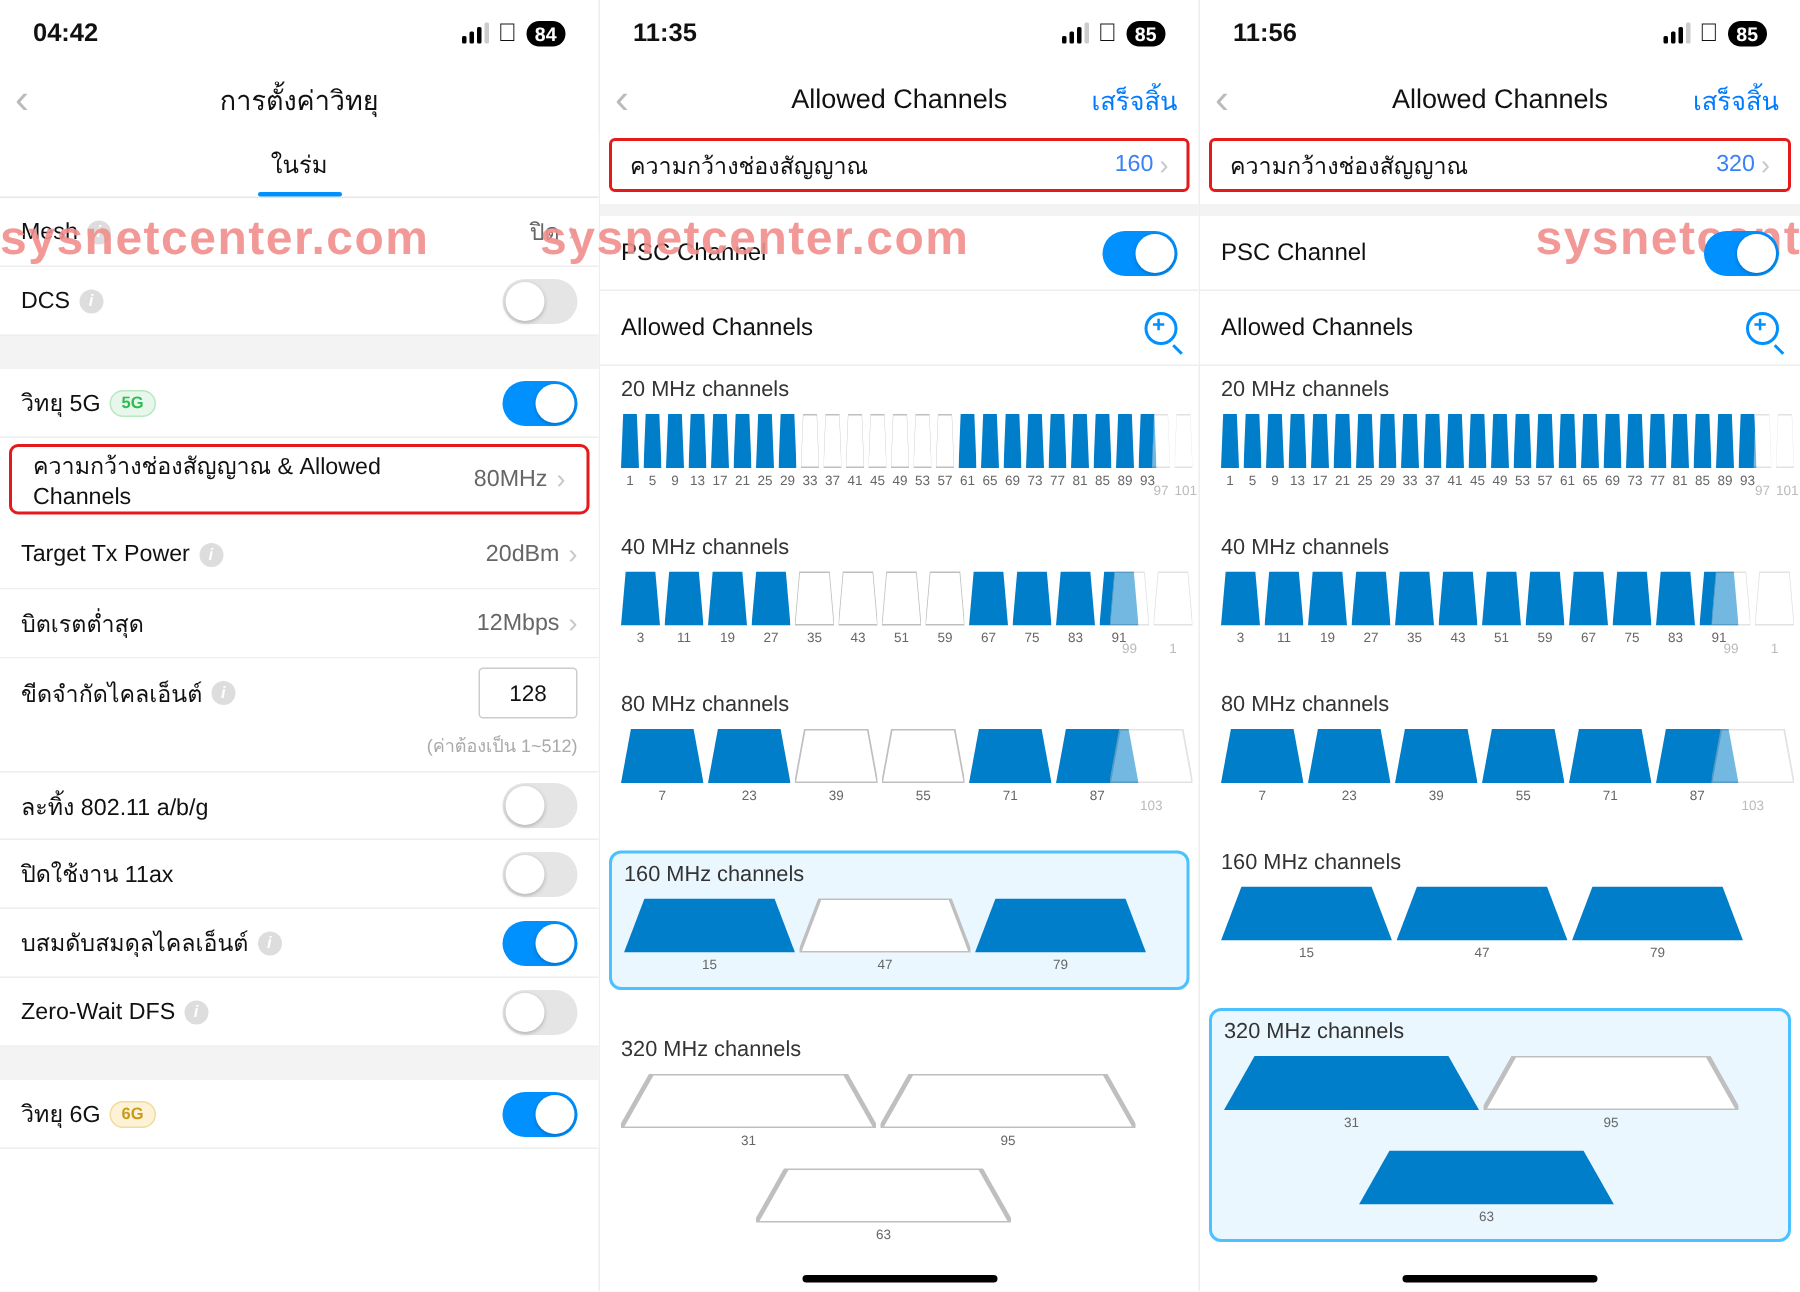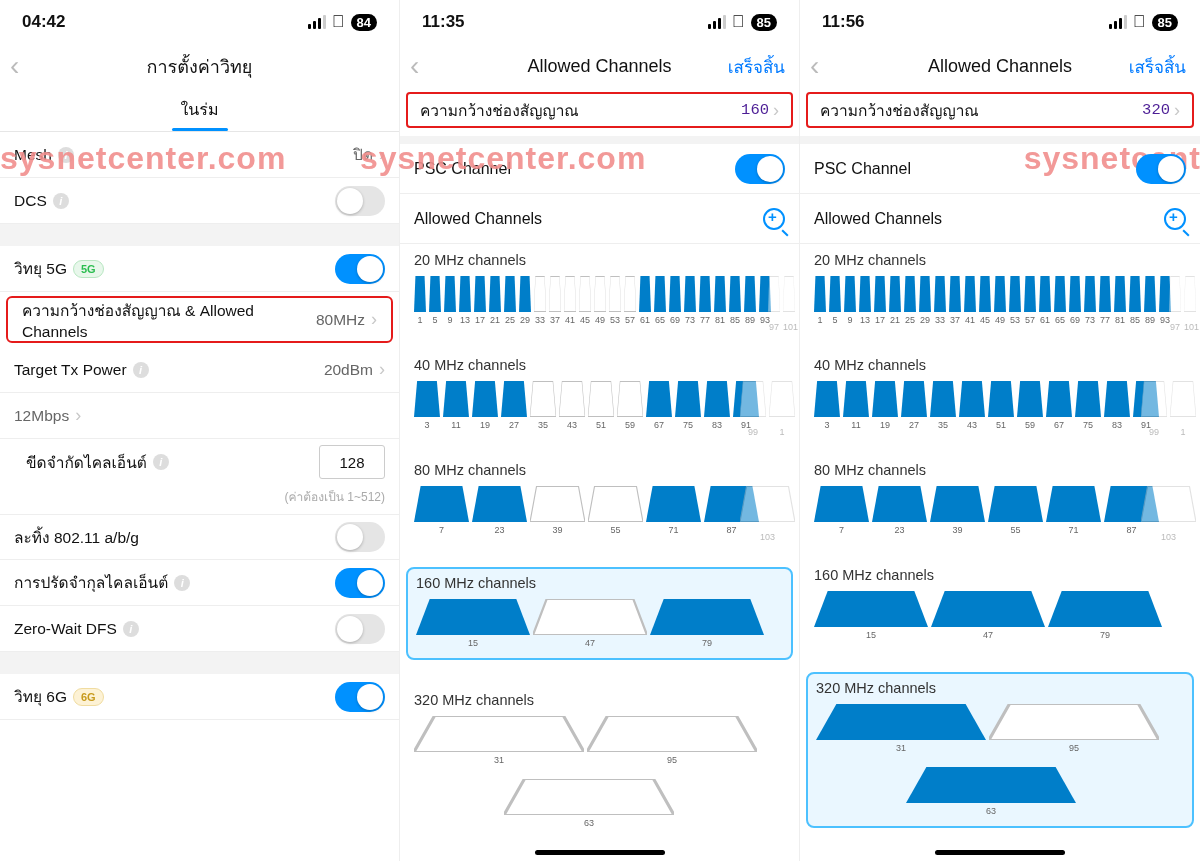--- a/index.html
+++ b/index.html
@@ -97,21 +97,21 @@
   
   .wm{
     position:absolute;left:0;top:140px;font-size:32px;font-weight:700;color:#f18f8d;letter-spacing:1px;white-space:nowrap;
     opacity:.9;pointer-events:none;
   }
   
   .cwrow{
     display:flex;align-items:center;height:36px;padding:0 12px;border:2.5px solid #e51b1b;border-radius:4px;margin:4px 6px 8px;font-size:15.5px;background:#fff;
   }
   .cwrow .cwlbl{flex:1;}
-  .cwrow .cwval{color:#4c1d95;margin-right:4px;font-family:Liberation Mono, monospace;}
+  .cwrow .cwval{color:#3b82f6;margin-right:4px;}
   
   .pscrow{display:flex;align-items:center;height:50px;padding:0 14px;border-bottom:1px solid #eee;font-size:16px;background:#fff;}
   .pscrow .lbl{flex:1;}
   
   .achdr{display:flex;align-items:center;height:50px;padding:0 14px;font-size:16px;border-bottom:1px solid #eee;background:#fff;}
   .achdr .lbl{flex:1;}
   .zoom{width:22px;height:22px;border:2px solid #0091ff;border-radius:50%;position:relative;}
   .zoom::before{content:"+";position:absolute;left:3px;top:-2px;font-size:15px;font-weight:700;color:#0091ff;}
   .zoom::after{content:"";position:absolute;right:-6px;bottom:-6px;width:8px;height:2px;background:#0091ff;transform:rotate(45deg);}
   
@@ -198,40 +198,45 @@
       <div class="row">
         <span class="lbl">
             <span>Target Tx Power</span>
             <span class="infoic">i</span>
           </span>
         <span class="val">20dBm</span>
         <span class="chev">›</span>
       </div>
 
       <div class="row">
+        <span class="lbl">บิตเรตต่ำสุด</span>
         <span class="val">12Mbps</span>
         <span class="chev">›</span>
       </div>
 
-      <div class="row" style="border-bottom:none;margin-left:12px;">
+      <div class="row" style="border-bottom:none;">
         <span class="lbl">
             <span>ขีดจำกัดไคลเอ็นต์</span>
             <span class="infoic">i</span>
           </span>
         <span class="input128">128</span>
       </div>
       <span class="inhint">(ค่าต้องเป็น 1~512)</span>
 
       <div class="row" style="border-top:1px solid #eee;">
         <span class="lbl">ละทิ้ง 802.11 a/b/g</span>
         <span class="switch"></span>
       </div>
       <div class="row">
+        <span class="lbl">ปิดใช้งาน 11ax</span>
+        <span class="switch"></span>
+      </div>
+      <div class="row">
         <span class="lbl">
-            <span>การปรัดจำกุลไคลเอ็นต์</span>
+            <span>บสมดับสมดุลไคลเอ็นต์</span>
             <span class="infoic">i</span>
           </span>
         <span class="switch blue on"></span>
       </div>
       <div class="row">
         <span class="lbl">
             <span>Zero-Wait DFS</span>
             <span class="infoic">i</span>
           </span>
         <span class="switch"></span>

